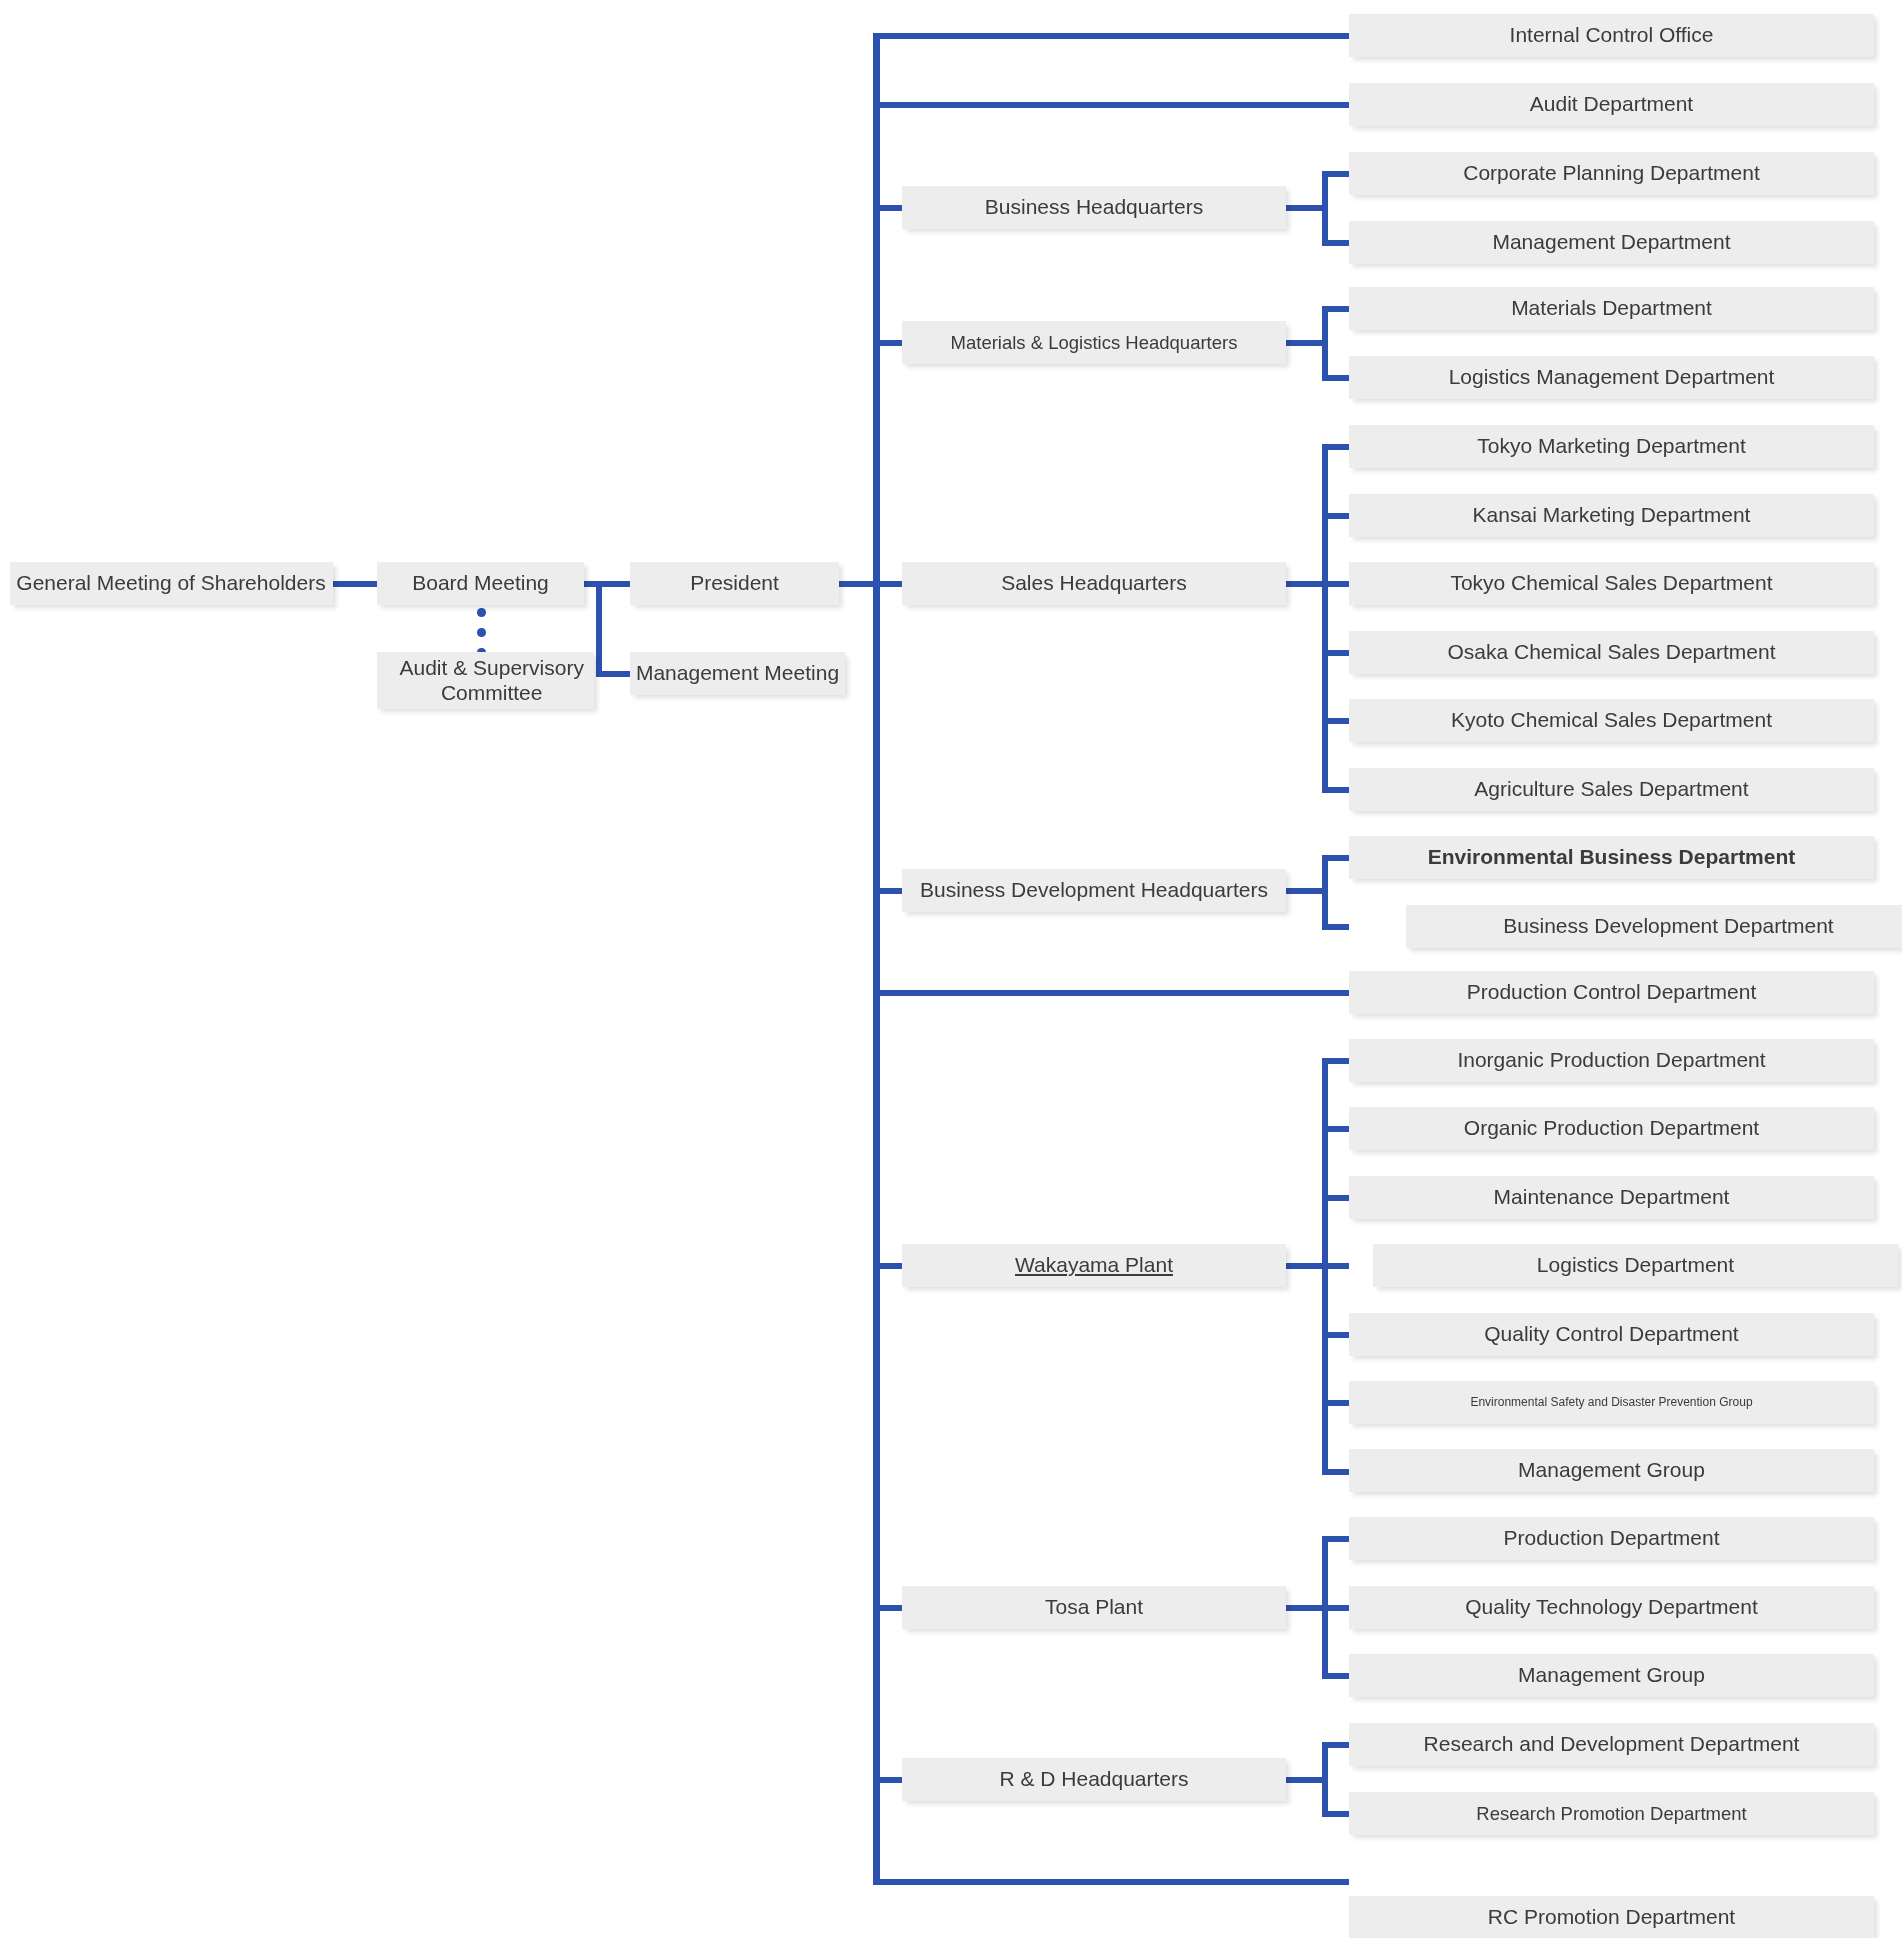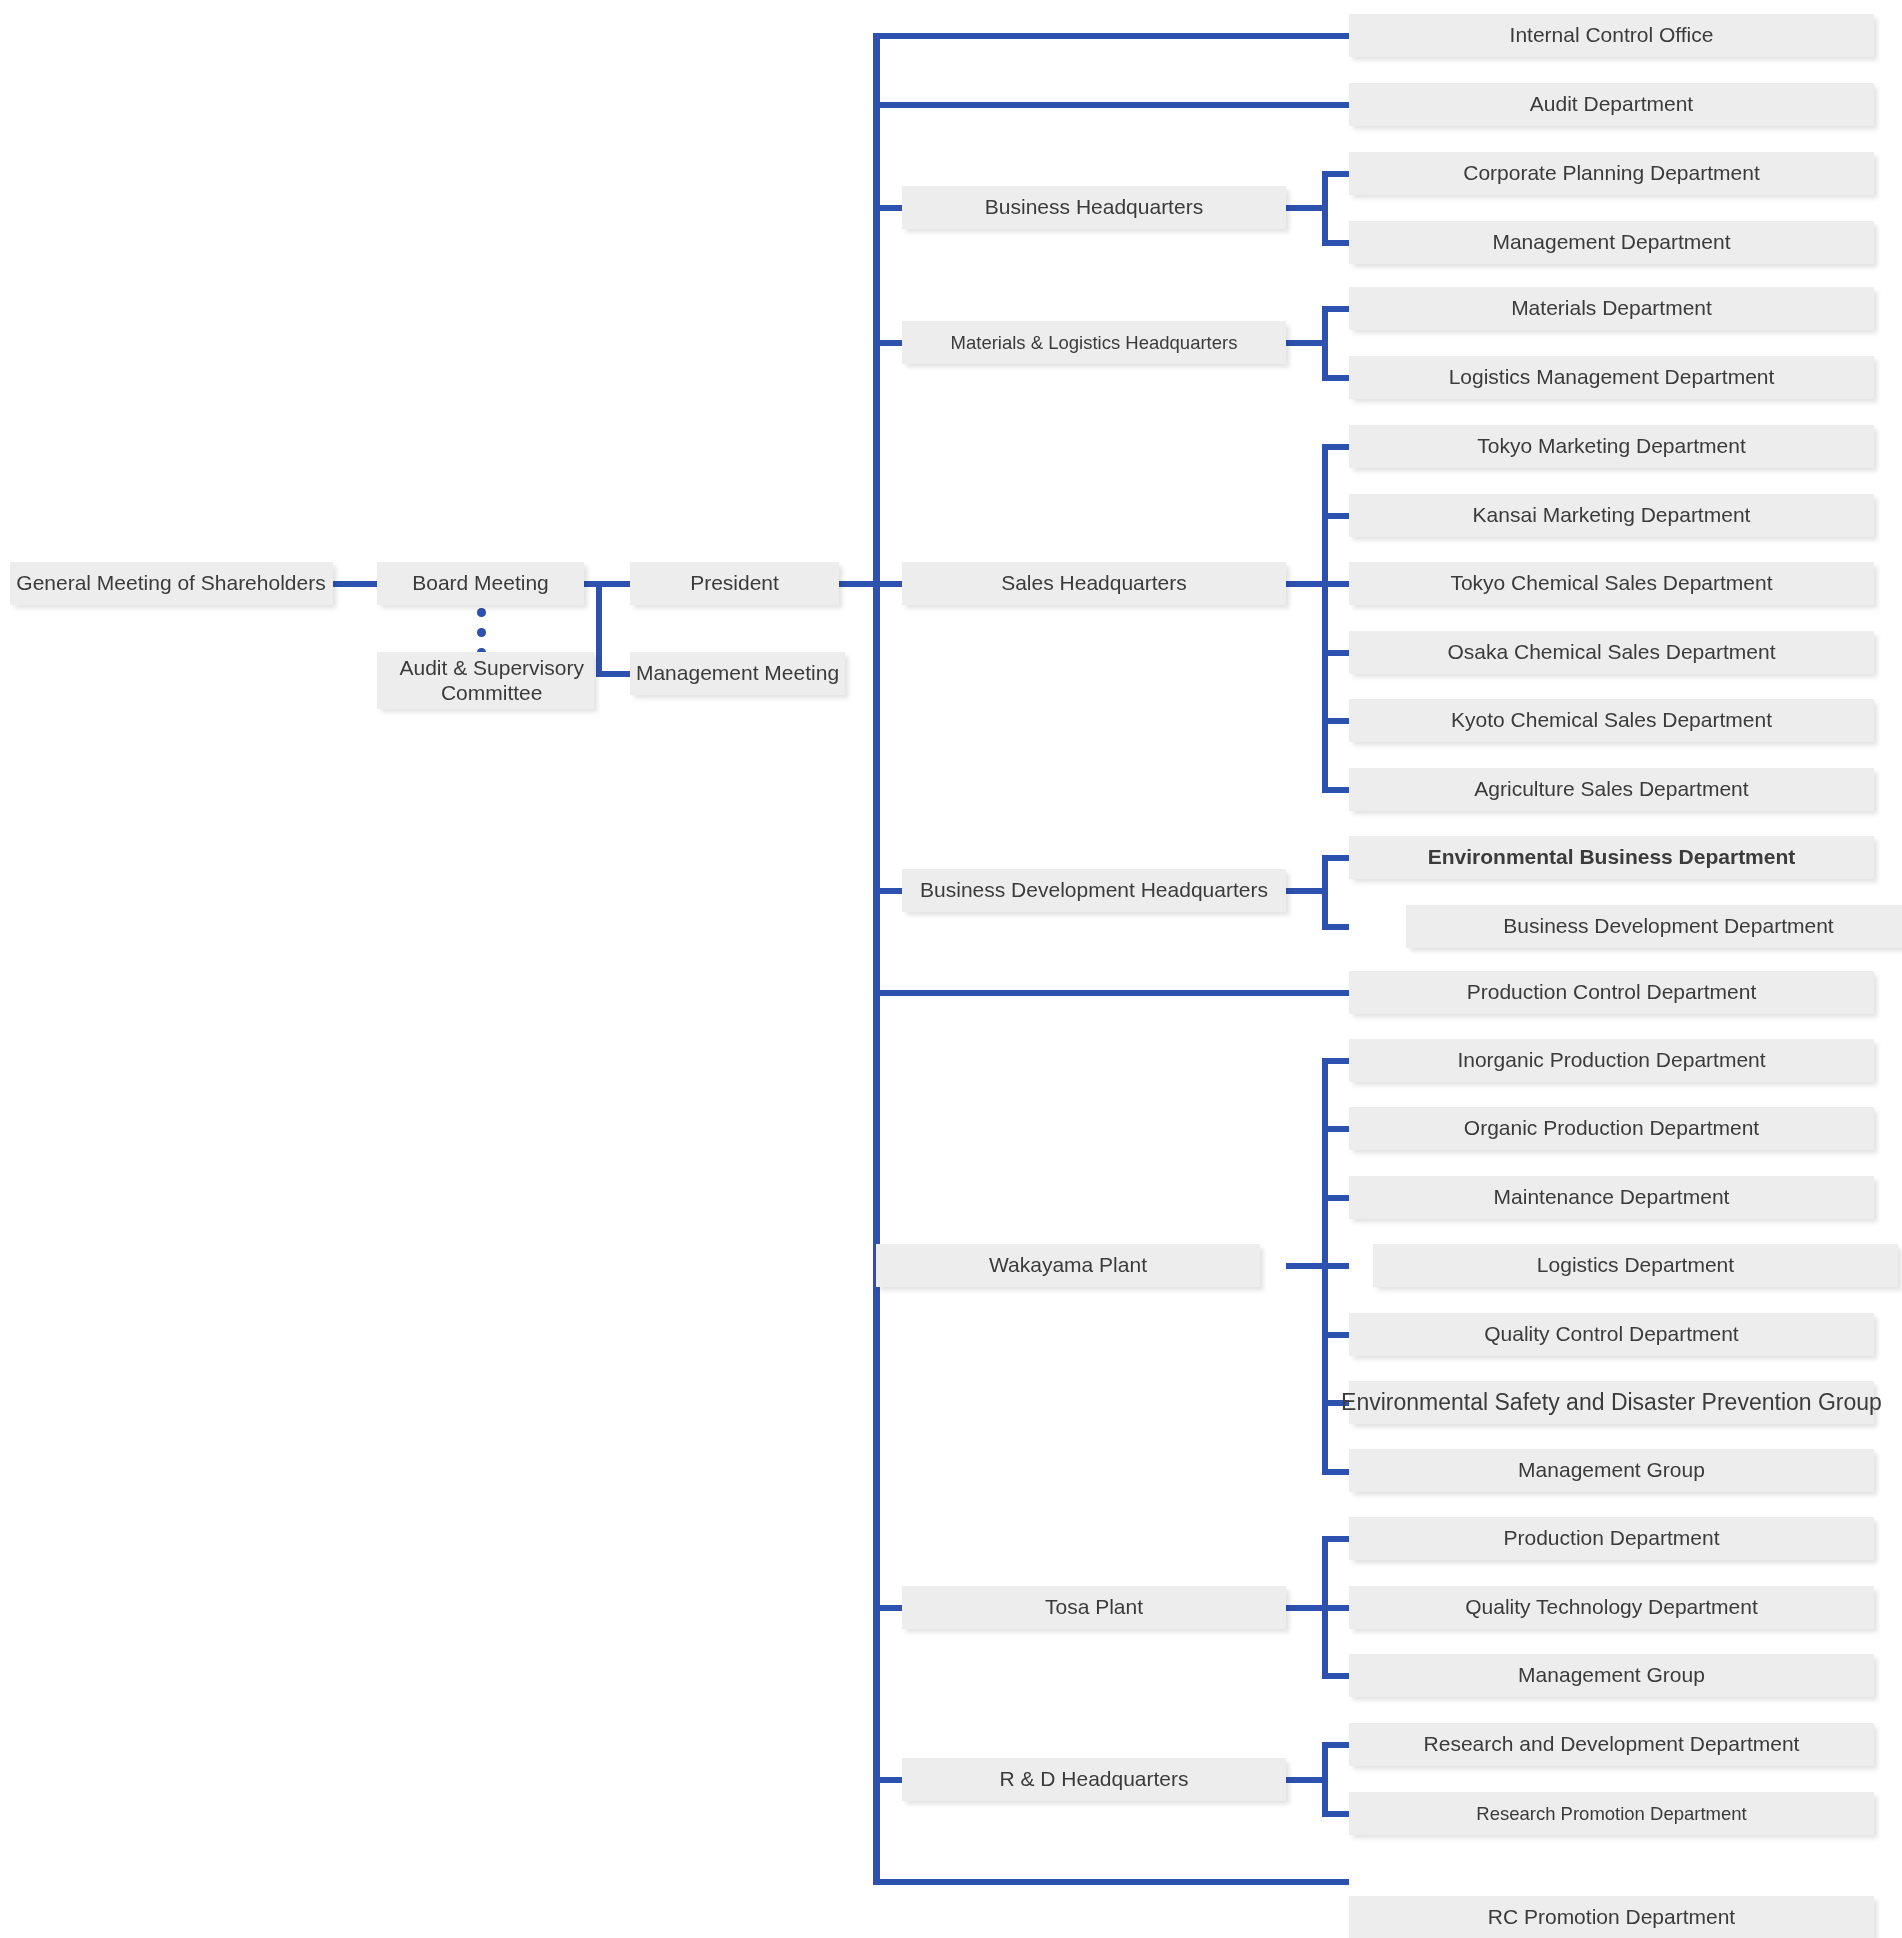--- a/index.html
+++ b/index.html
@@ -27,21 +27,21 @@
     justify-content: center;
     text-align: center;
     line-height: 1.18;
     font-size: 21px;
     padding: 1.9px 7.6px;
     box-shadow: 3.8px 3.8px 4.8px rgba(0,0,0,0.12);
     white-space: nowrap;
   }
   .node.wrap { white-space: normal; padding-left: 20px; }
   .node.small { font-size: 18.5px; }
-  .node.xsmall { font-size: 23px; }
+  .node.xsmall { font-size: 12px; }
 
   .ln {
     position: absolute;
     background: #2d51ae;
   }
   .dot {
     position: absolute;
     width: 8.6px;
     height: 8.6px;
     border-radius: 50%;
@@ -136,21 +136,21 @@
   <div class="node" style="left:630px; top:652px; width:215px; height:43px;">Management Meeting</div>
 
   <div class="node" style="left:902px; top:186px; width:384px; height:43px;text-align:right;">Business Headquarters</div>
 
   <div class="node small" style="left:902px; top:321px; width:384px; height:43px;">Materials &amp; Logistics Headquarters</div>
 
   <div class="node" style="left:902px; top:562px; width:384px; height:43px;">Sales Headquarters</div>
 
   <div class="node" style="left:902px; top:869px; width:384px; height:43px;">Business Development Headquarters</div>
 
-  <div class="node" style="left:876px; top:1244px; width:384px; height:43px;">Wakayama Plant</div>
+  <div class="node" style="left:902px; top:1244px; width:384px; height:43px;text-decoration:underline;">Wakayama Plant</div>
 
   <div class="node" style="left:902px; top:1586px; width:384px; height:43px;">Tosa Plant</div>
 
   <div class="node" style="left:902px; top:1758px; width:384px; height:43px;">R &amp; D Headquarters</div>
 
   <div class="node" style="left:1349px; top:14.3px; width:525px; height:43px;">Internal Control Office</div>
 
   <div class="node" style="left:1349px; top:83px; width:525px; height:43px;">Audit Department</div>
 
   <div class="node" style="left:1349px; top:152px; width:525px; height:43px;">Corporate Planning Department</div>

